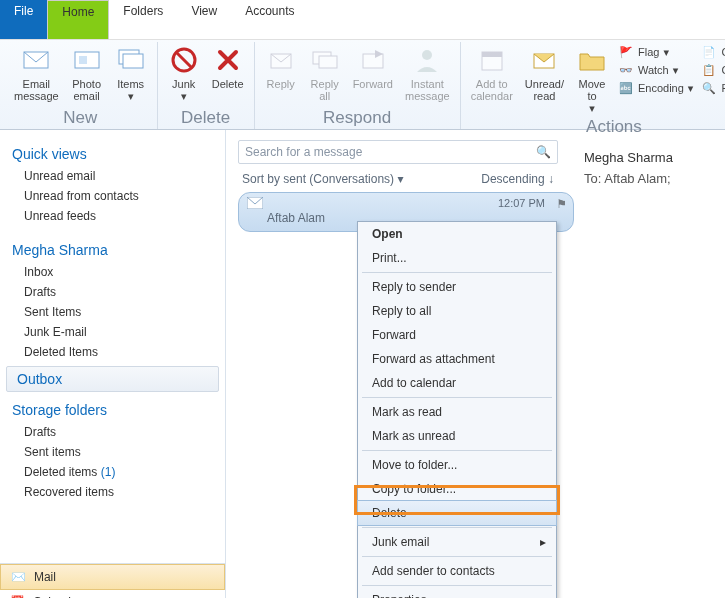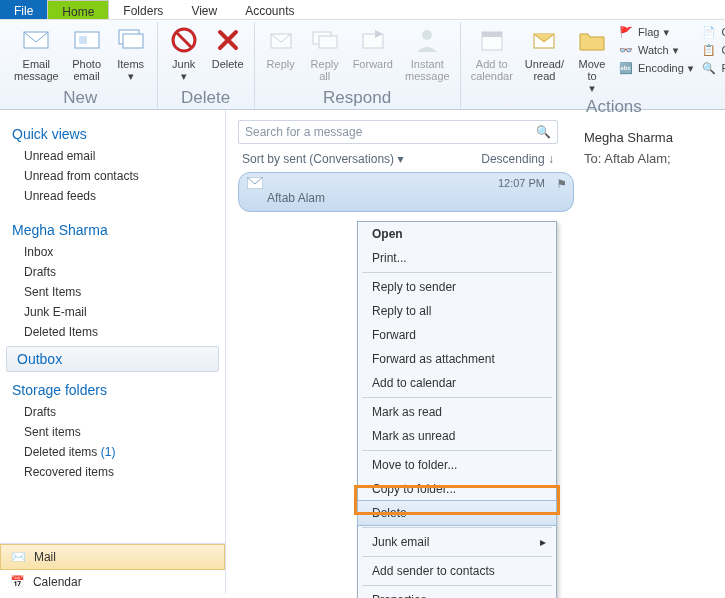--- a/index.html
+++ b/index.html
@@ -1,19 +1,19 @@
 <!DOCTYPE html>
 <html><head>
 <meta charset="utf-8">
 <style>
 * { margin: 0; padding: 0; box-sizing: border-box; font-family: 'Segoe UI', Tahoma, sans-serif; }
 body { width: 725px; height: 598px; background: #fff; font-size: 12px; color: #333; overflow: hidden; position: relative; }
 
 
-.menubar { height: 20px; background: #fff; display: flex; align-items: stretch; border-bottom: 1px solid #e0e0e0; }
+.menubar { height: 40px; background: #fff; display: flex; align-items: stretch; border-bottom: 1px solid #e0e0e0; }
 .menu-tab { padding: 4px 14px; cursor: default; font-size: 12px; }
 .menu-tab.file { background: #0f6cbd; color: #fff; }
 .menu-tab.active { background: #84cc16; border: 1px solid #ccc; border-bottom: none; }
 
 
 .ribbon { height: 90px; background: linear-gradient(#f8fbfe,#eef4fb); border-bottom: 1px solid #c0cbd8; display: flex; padding: 2px 4px 0 4px; }
 .ribbon-group { display: flex; flex-direction: column; align-items: center; border-right: 1px solid #d4dde8; padding: 0 4px; }
 .ribbon-row { display: flex; }
 .ribbon-btn { display: flex; flex-direction: column; align-items: center; justify-content: flex-start; padding: 2px 6px; font-size: 11px; color: #444; text-align: center; min-width: 40px; }
 .ribbon-btn .ico { width: 32px; height: 32px; margin-bottom: 2px; display: flex; align-items: center; justify-content: center; }

